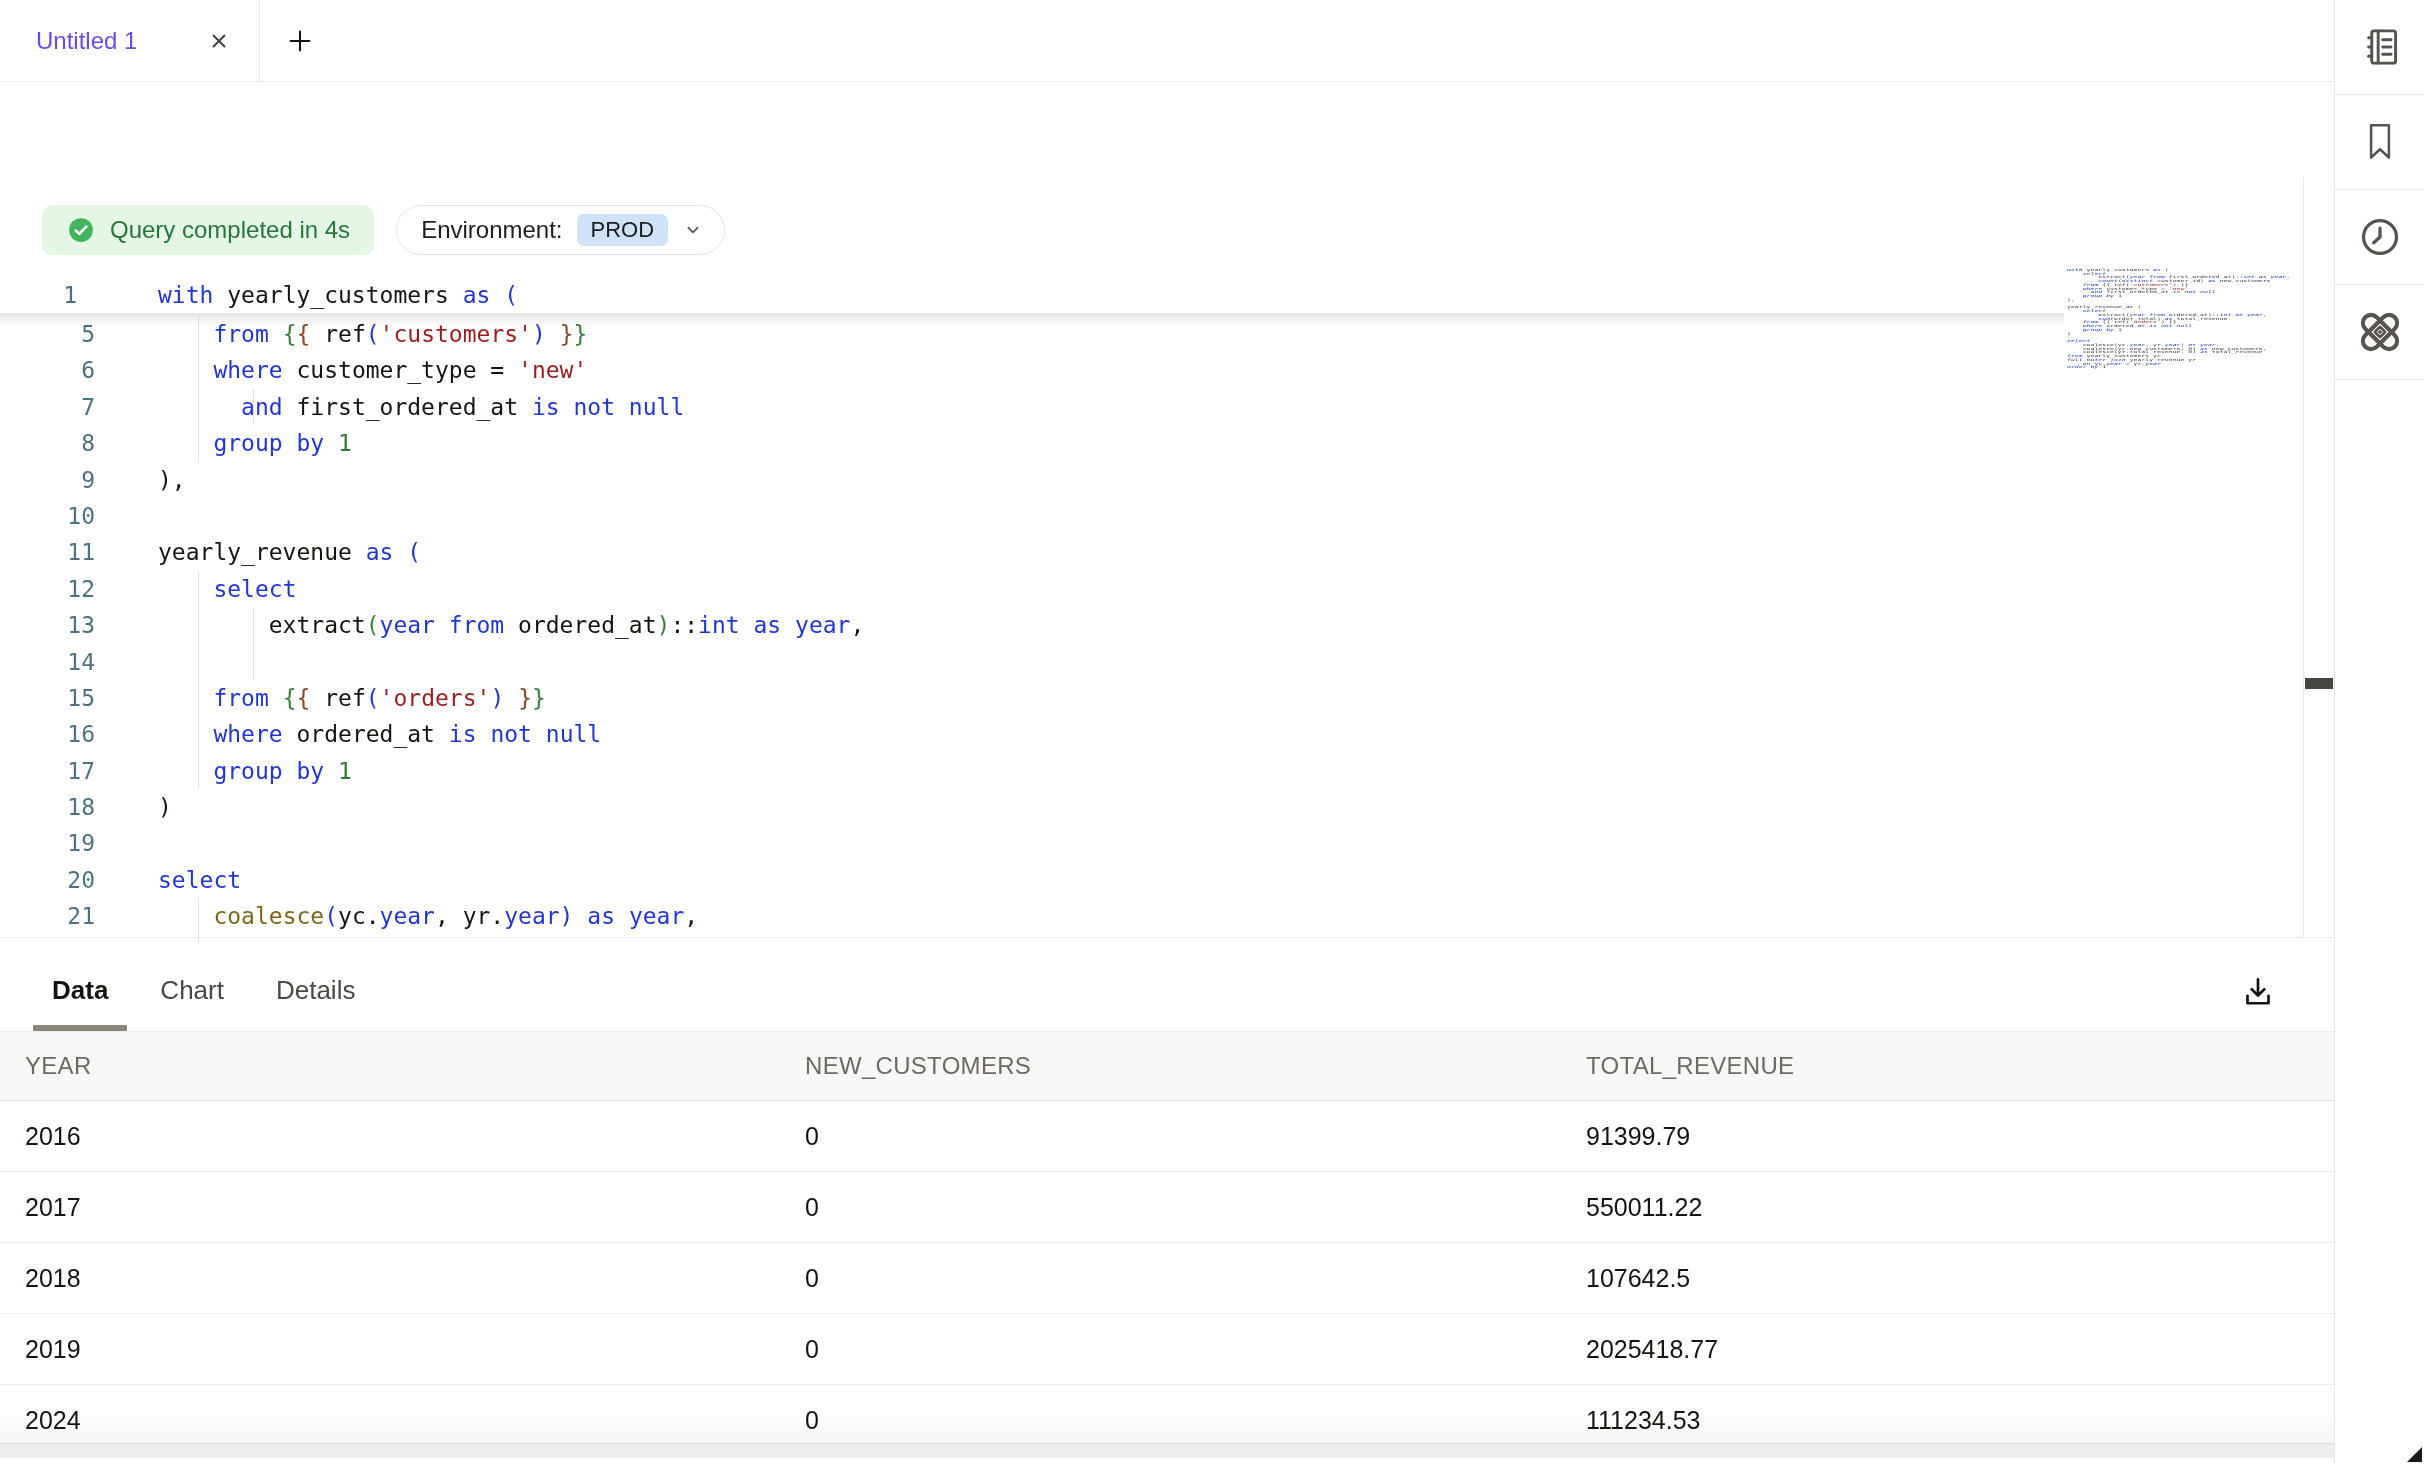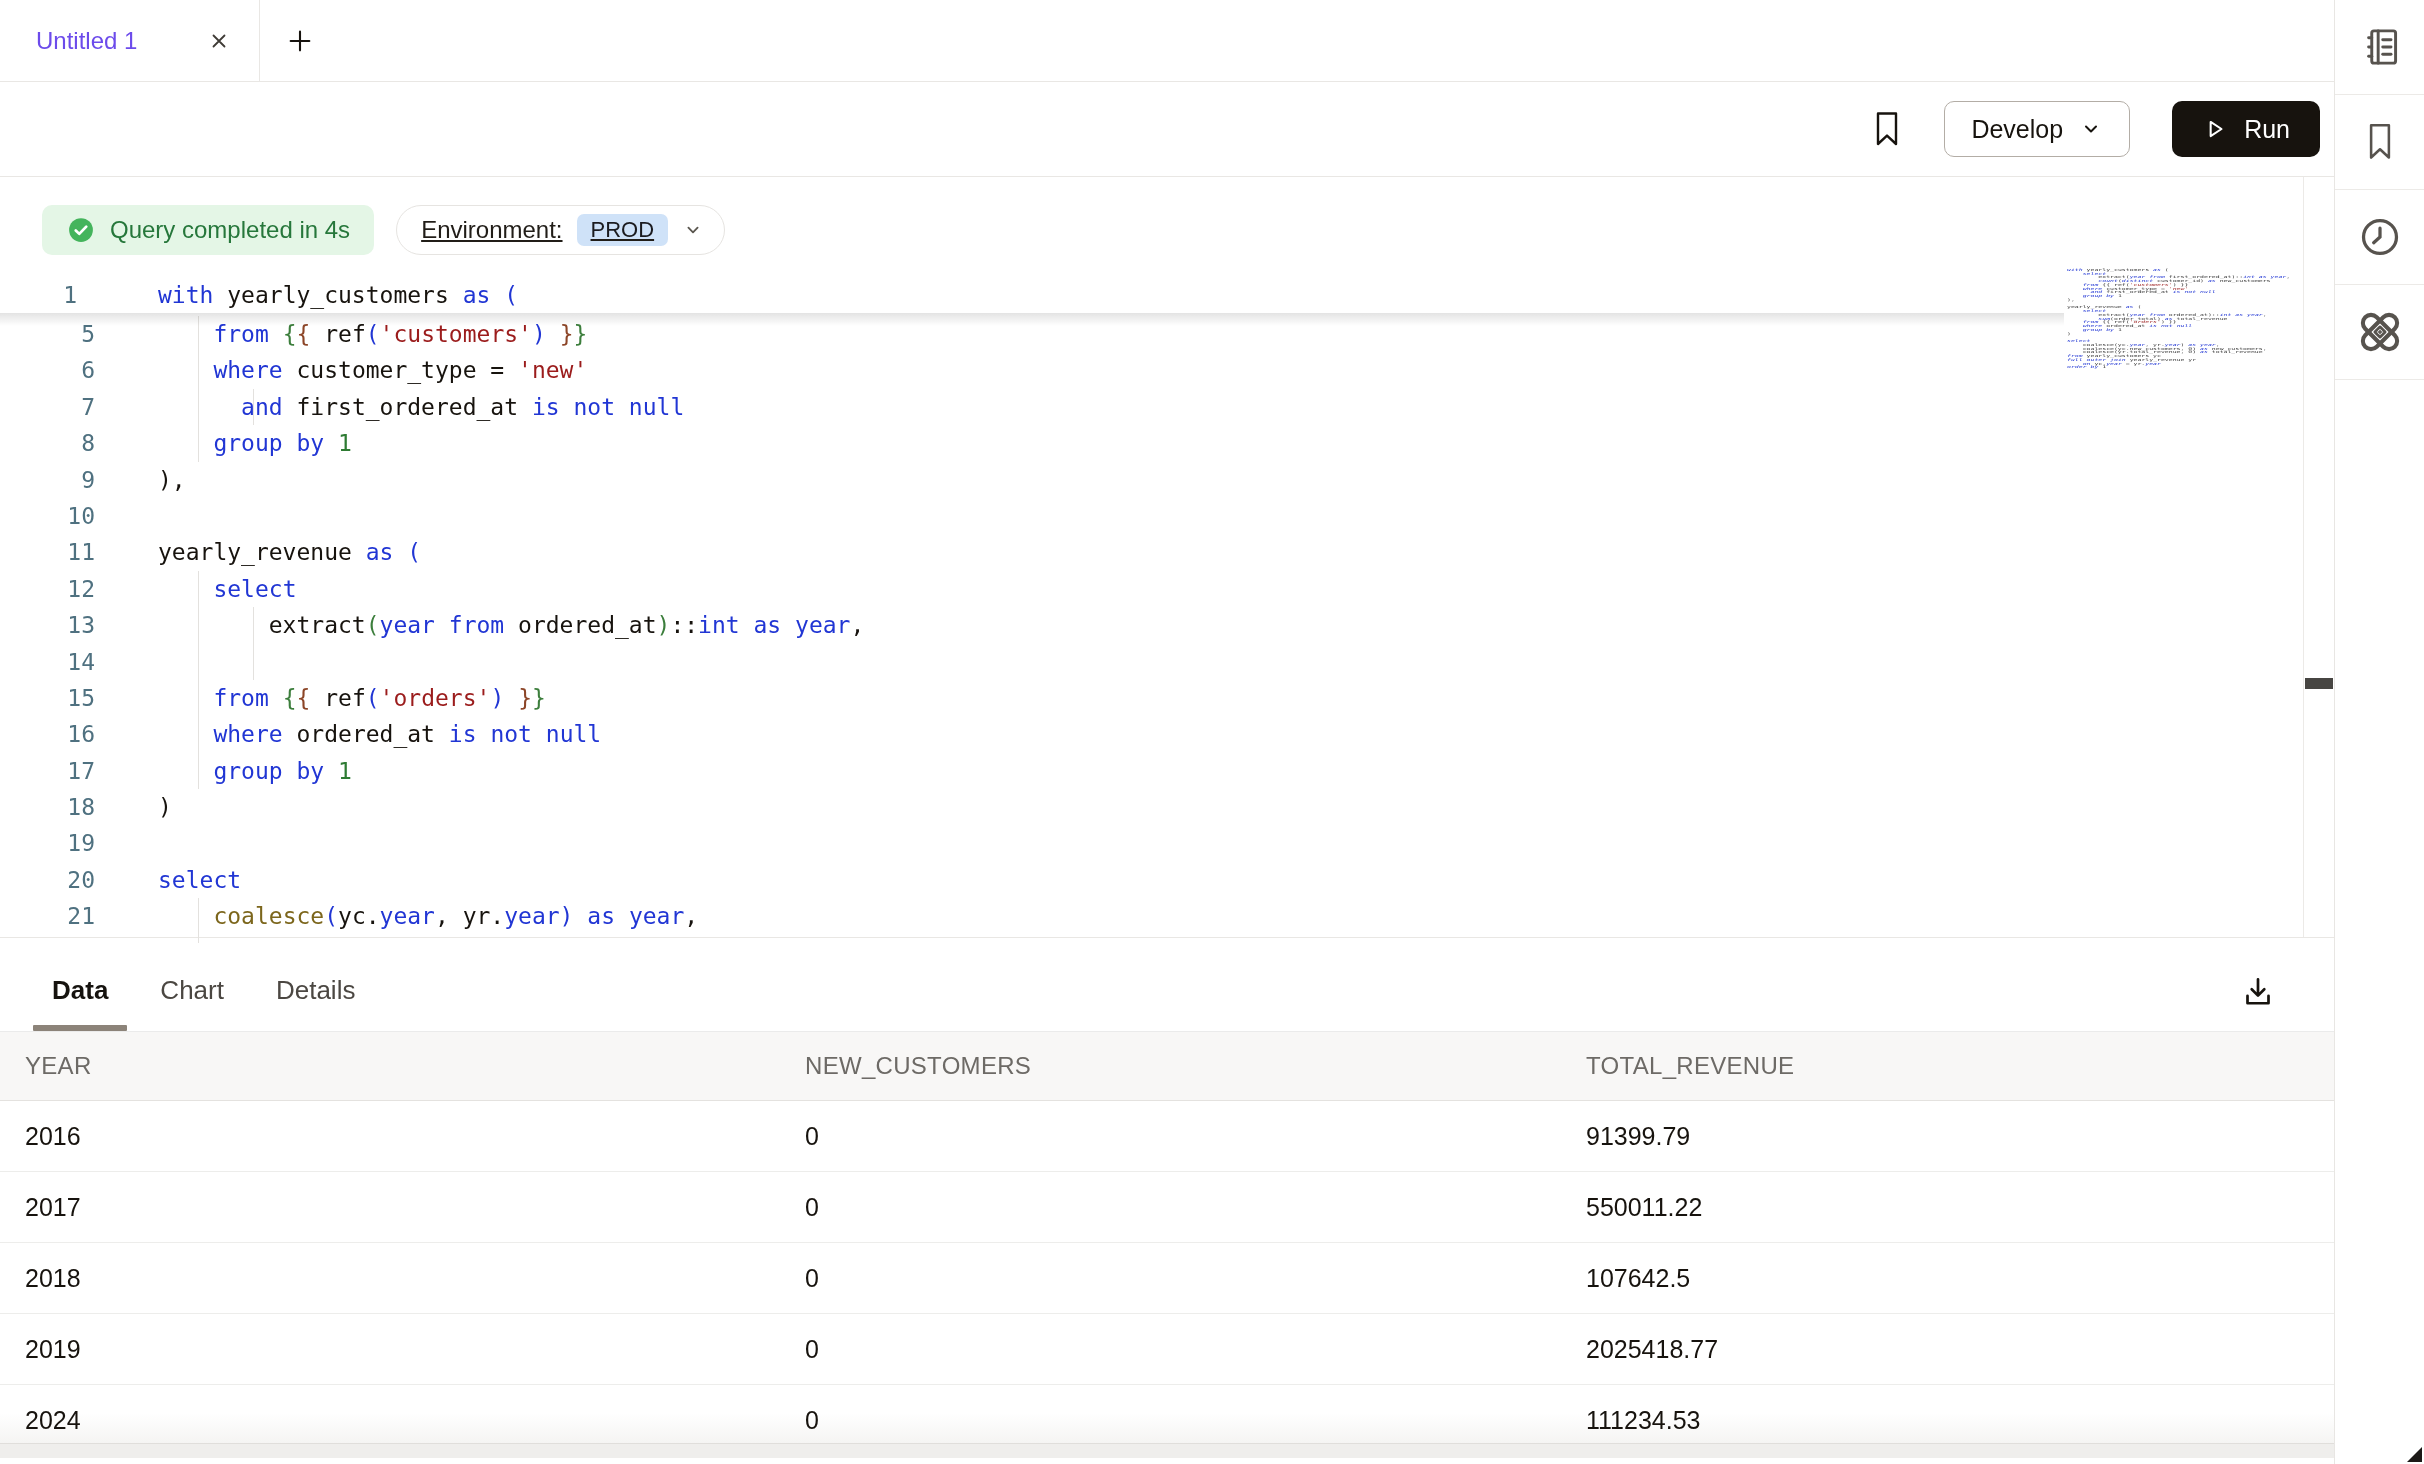--- a/index.html
+++ b/index.html
@@ -24,21 +24,21 @@
   .toolbar{position:absolute;top:82px;left:0;width:2334px;height:95px;border-bottom:1px solid var(--border);display:flex;align-items:center;justify-content:flex-end;gap:42px;padding-right:14px;background:#fff;}
   .btn{display:flex;align-items:center;gap:16px;height:56px;border-radius:10px;font-size:25px;cursor:pointer;}
   .btn-develop{border:1.5px solid #B3ADA6;background:#fff;padding:0 26px;color:#17130E;}
   .btn-run{background:var(--run-bg);color:#fff;padding:0 30px;font-weight:500;}
 
   
   .editor{position:absolute;top:177px;left:0;width:2334px;height:766px;background:#fff;overflow:hidden;}
   .statusrow{position:absolute;top:28px;left:42px;display:flex;gap:22px;align-items:center;}
   .pill{height:50px;display:flex;align-items:center;gap:14px;}
   .pill-success{background:var(--st-green-bg);border-radius:10px;padding:0 24px;color:var(--st-green);font-size:24px;font-weight:500;}
-  .pill-env{background:#fff;border:1px solid #E6E4E1;border-radius:26px;padding:0 20px 0 24px;font-size:24px;color:#211D18;text-decoration:underline;}
+  .pill-env{background:#fff;border:1px solid #E6E4E1;border-radius:26px;padding:0 20px 0 24px;font-size:24px;color:#211D18;}
   .prod-chip{background:var(--prod-bg);border-radius:7px;padding:3px 14px;font-size:22px;font-weight:500;color:#1B1B1F;}
 
   .code-area{position:absolute;top:139px;left:0;width:2064px;}
   .code-line{height:36.4px;line-height:36.4px;white-space:pre;font-family:"DejaVu Sans Mono",monospace;font-size:23px;display:flex;}
   .gutter{display:inline-block;width:125px;padding-right:30px;text-align:right;color:var(--c-gut);flex:none;}
   .code-text{padding-left:33px;white-space:pre;}
   .sticky-line{position:absolute;top:100px;left:0;width:2064px;background:#fff;z-index:3;}
   .sticky-line .gutter{padding-right:48px;}
   .sticky-shadow{position:absolute;top:136.4px;left:0;width:2064px;height:13px;background:linear-gradient(rgba(0,0,0,0.11),rgba(0,0,0,0));z-index:3;}
   .tk-kw{color:var(--c-kw);} .tk-pl{color:#17130E;} .tk-str{color:var(--c-str);}
@@ -88,39 +88,20 @@
           </svg>
       </span>
     </div>
     <div class="tab-plus">
       <svg width="28" height="28" viewBox="0 0 24 24" fill="none" stroke="#17130E" stroke-width="1.8" stroke-linecap="round">
           <path d="M12 4 V20 M4 12 H20"></path>
         </svg>
     </div>
   </div>
 
-  <div class="toolbar">
-    <span class="icon-btn">
-      <svg width="30" height="36" viewBox="0 0 30 36" fill="none" stroke="#17130E" stroke-width="2.4" stroke-linejoin="round">
-          <path d="M6 2.5 H24 V33 L15 24.6 L6 33 Z"></path>
-        </svg>
-    </span>
-    <div class="btn btn-develop">
-      <span>Develop</span>
-      <svg width="24" height="24" viewBox="0 0 24 24" fill="none" stroke="#17130E" stroke-width="2" stroke-linecap="round" stroke-linejoin="round">
-          <path d="M7 9.5 L12 14.5 L17 9.5"></path>
-        </svg>
-    </div>
-    <div class="btn btn-run">
-      <svg width="26" height="26" viewBox="0 0 24 24" fill="none" stroke="#fff" stroke-width="1.9" stroke-linejoin="round">
-          <path d="M8 5.5 L18 12 L8 18.5 Z"></path>
-        </svg>
-      <span>Run</span>
-    </div>
-  </div>
 
   <div class="editor">
     <div class="statusrow">
       <div class="pill pill-success">
         <svg width="30" height="30" viewBox="0 0 24 24">
             <circle cx="12" cy="12" r="9.5" fill="#44B45C"></circle>
             <path d="M7.8 12.4 L10.6 15.1 L16.2 9.3" fill="none" stroke="#fff" stroke-width="2.2" stroke-linecap="round" stroke-linejoin="round"></path>
           </svg>
         <span>Query completed in 4s</span>
       </div>

